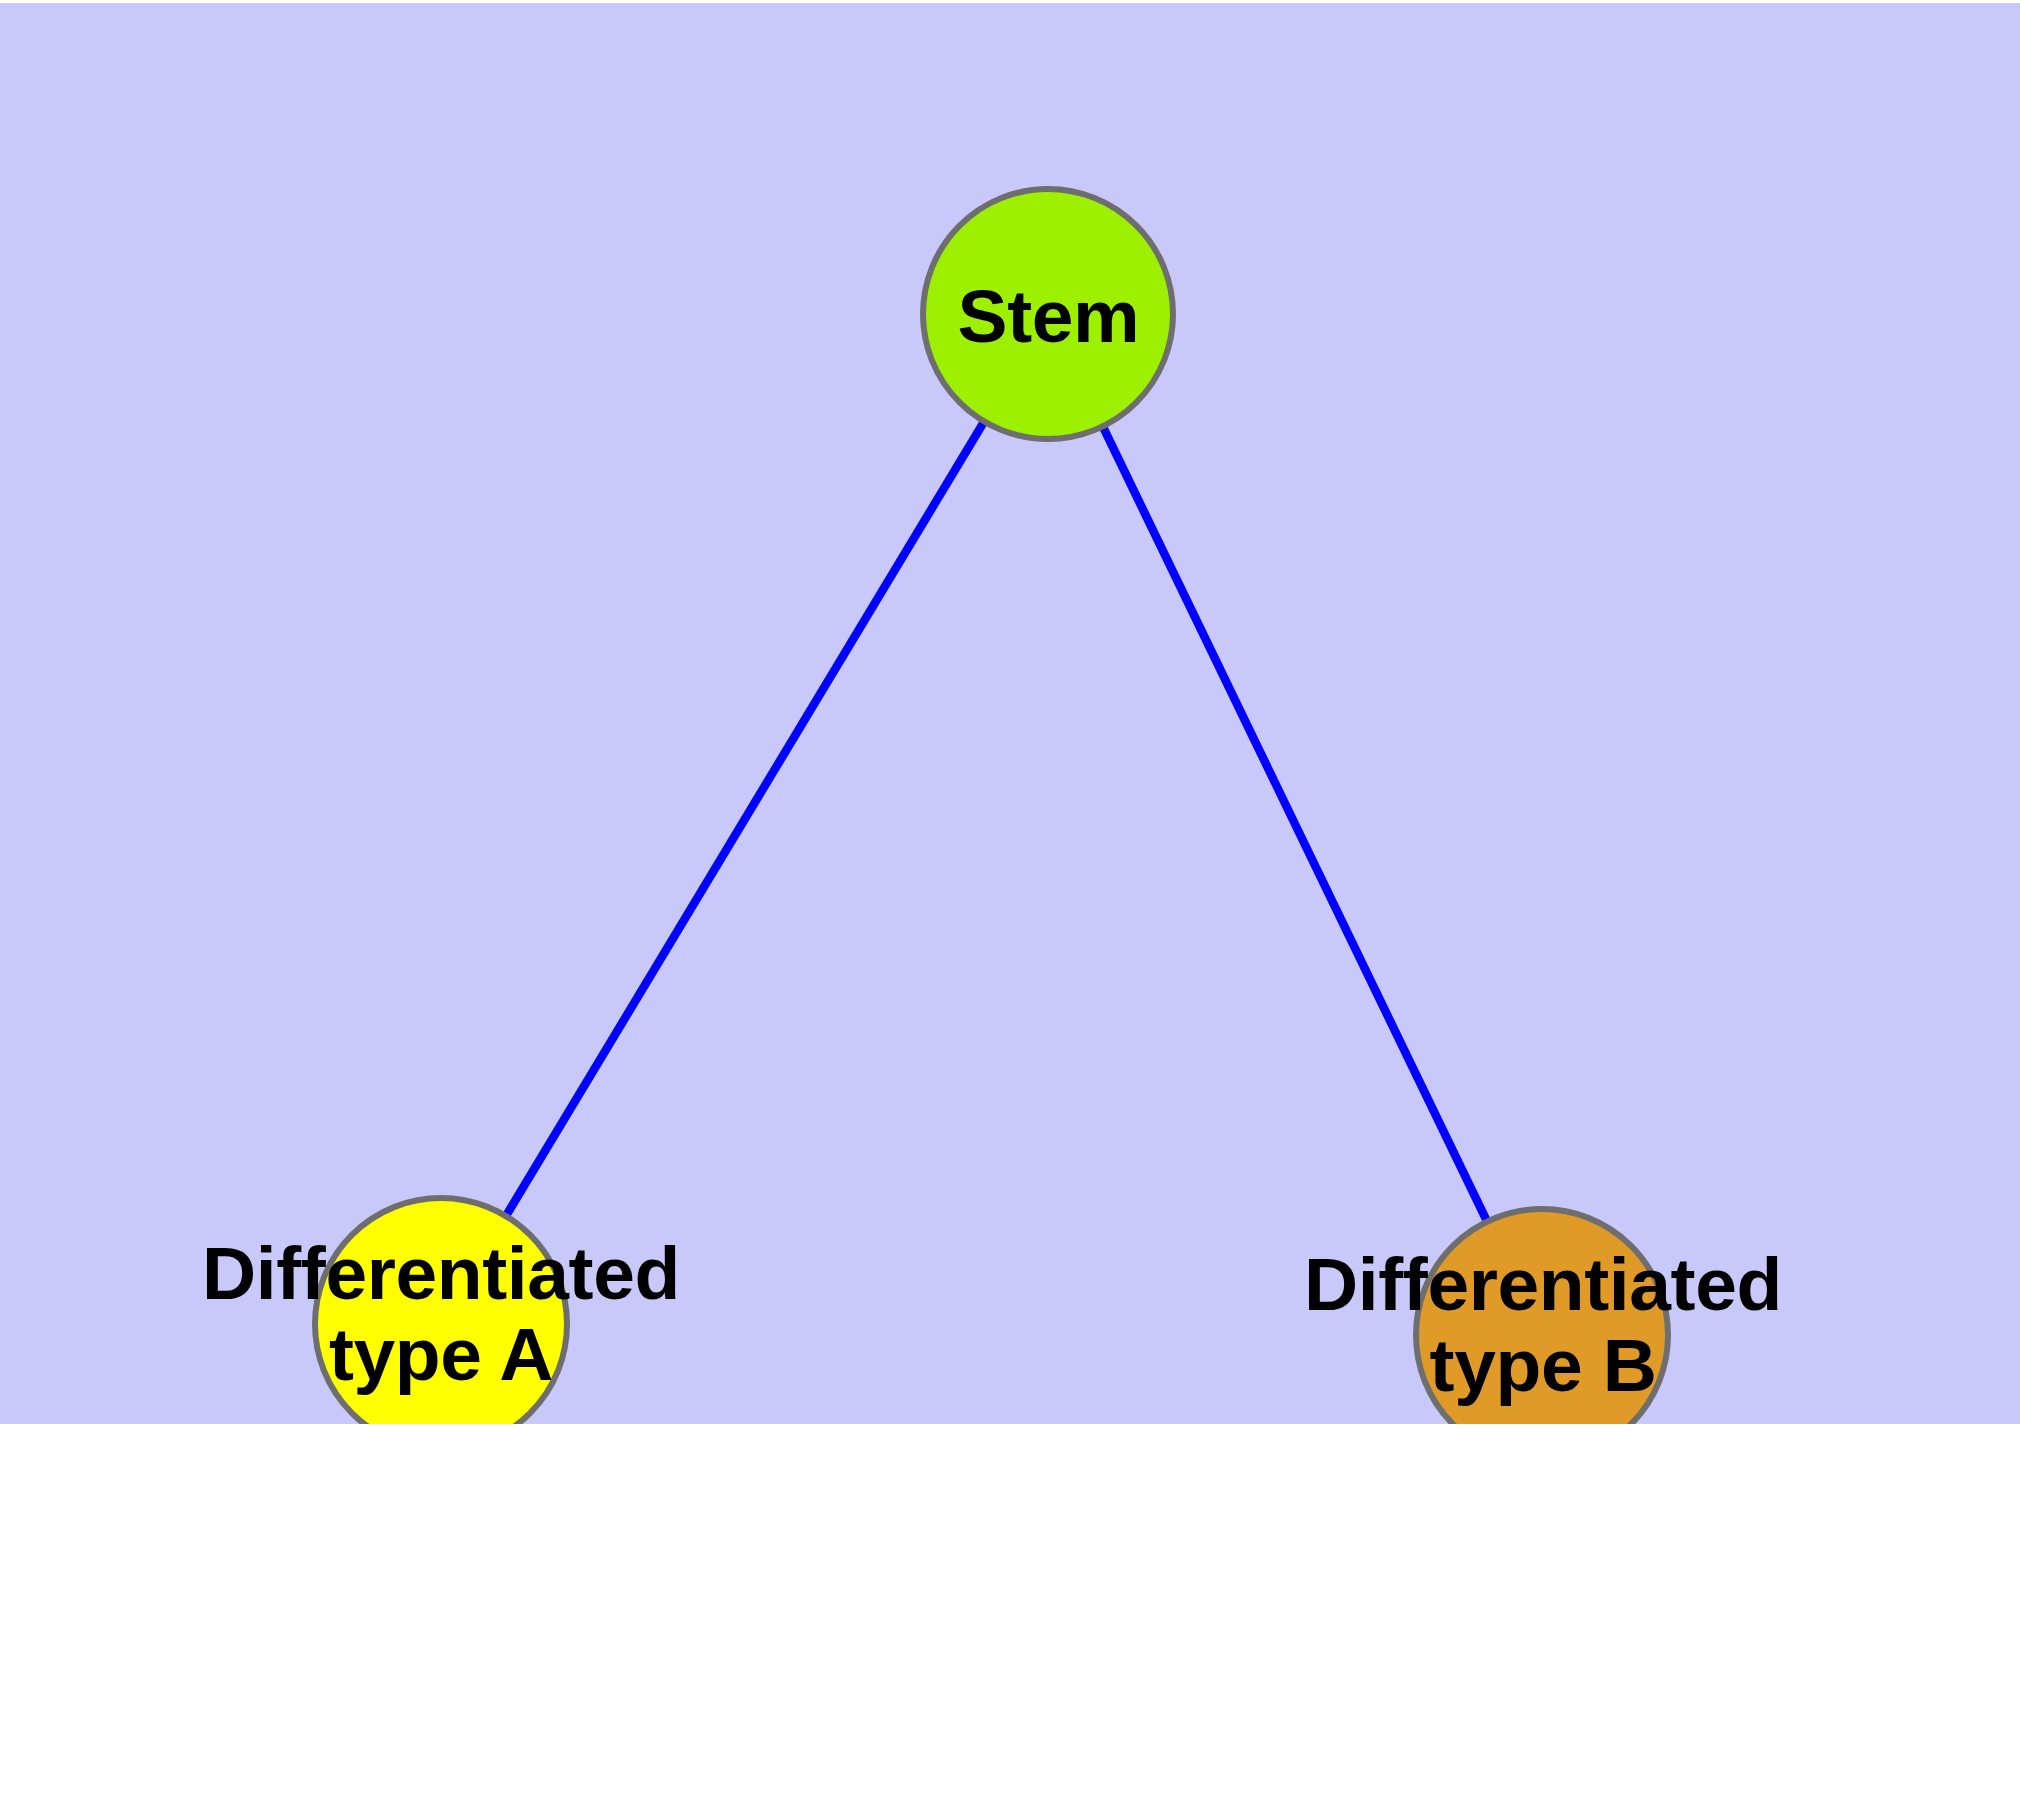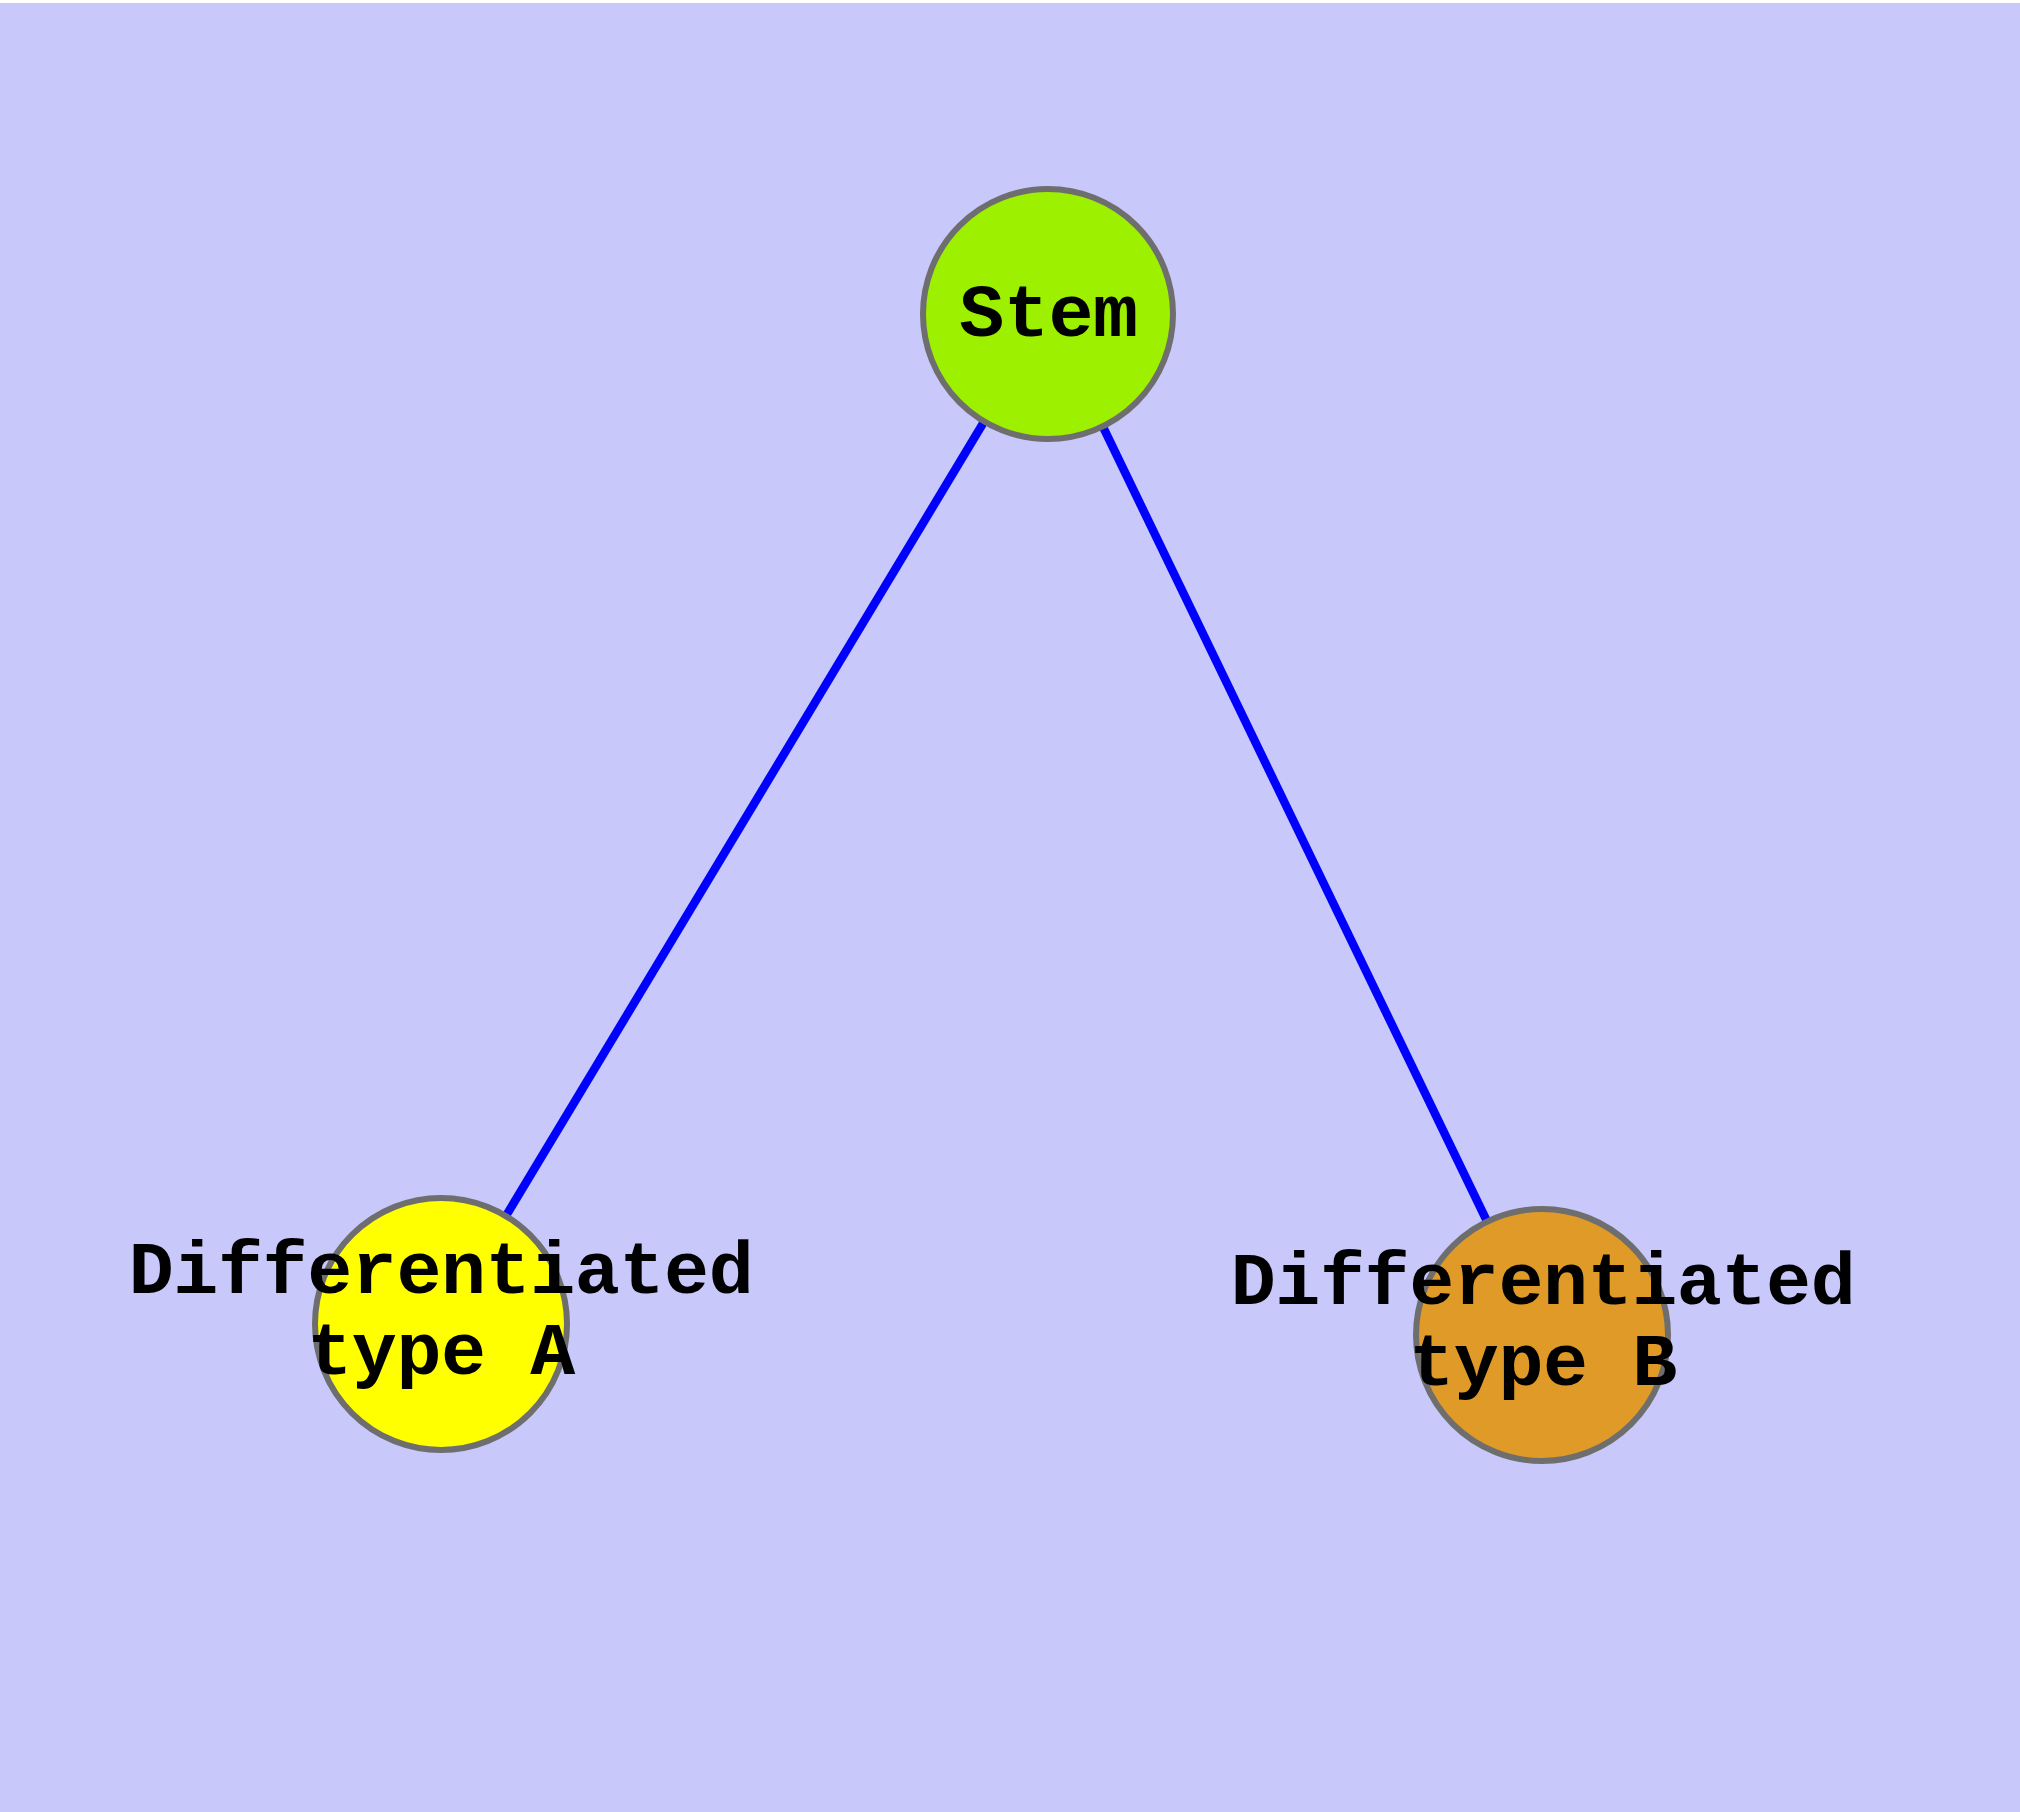--- a/index.html
+++ b/index.html
@@ -4,23 +4,23 @@
 <title>Cell differentiation graph</title>
 <style>
   html, body {
     margin: 0;
     padding: 0;
     background: #ffffff;
   }
   #canvas {
     position: relative;
     width: 2021px;
-    height: 1812px;
+    height: 1424px;
     overflow: hidden;
-    font-family: Liberation Mono, monospace;
+    font-family: Liberation Sans, sans-serif;
   }
   #graph-background {
     position: absolute;
     left: 0;
     top: 2.5px;
     width: 2021px;
     height: 1810px;
     background: #c8c8fa;
   }
   #edge-layer {

